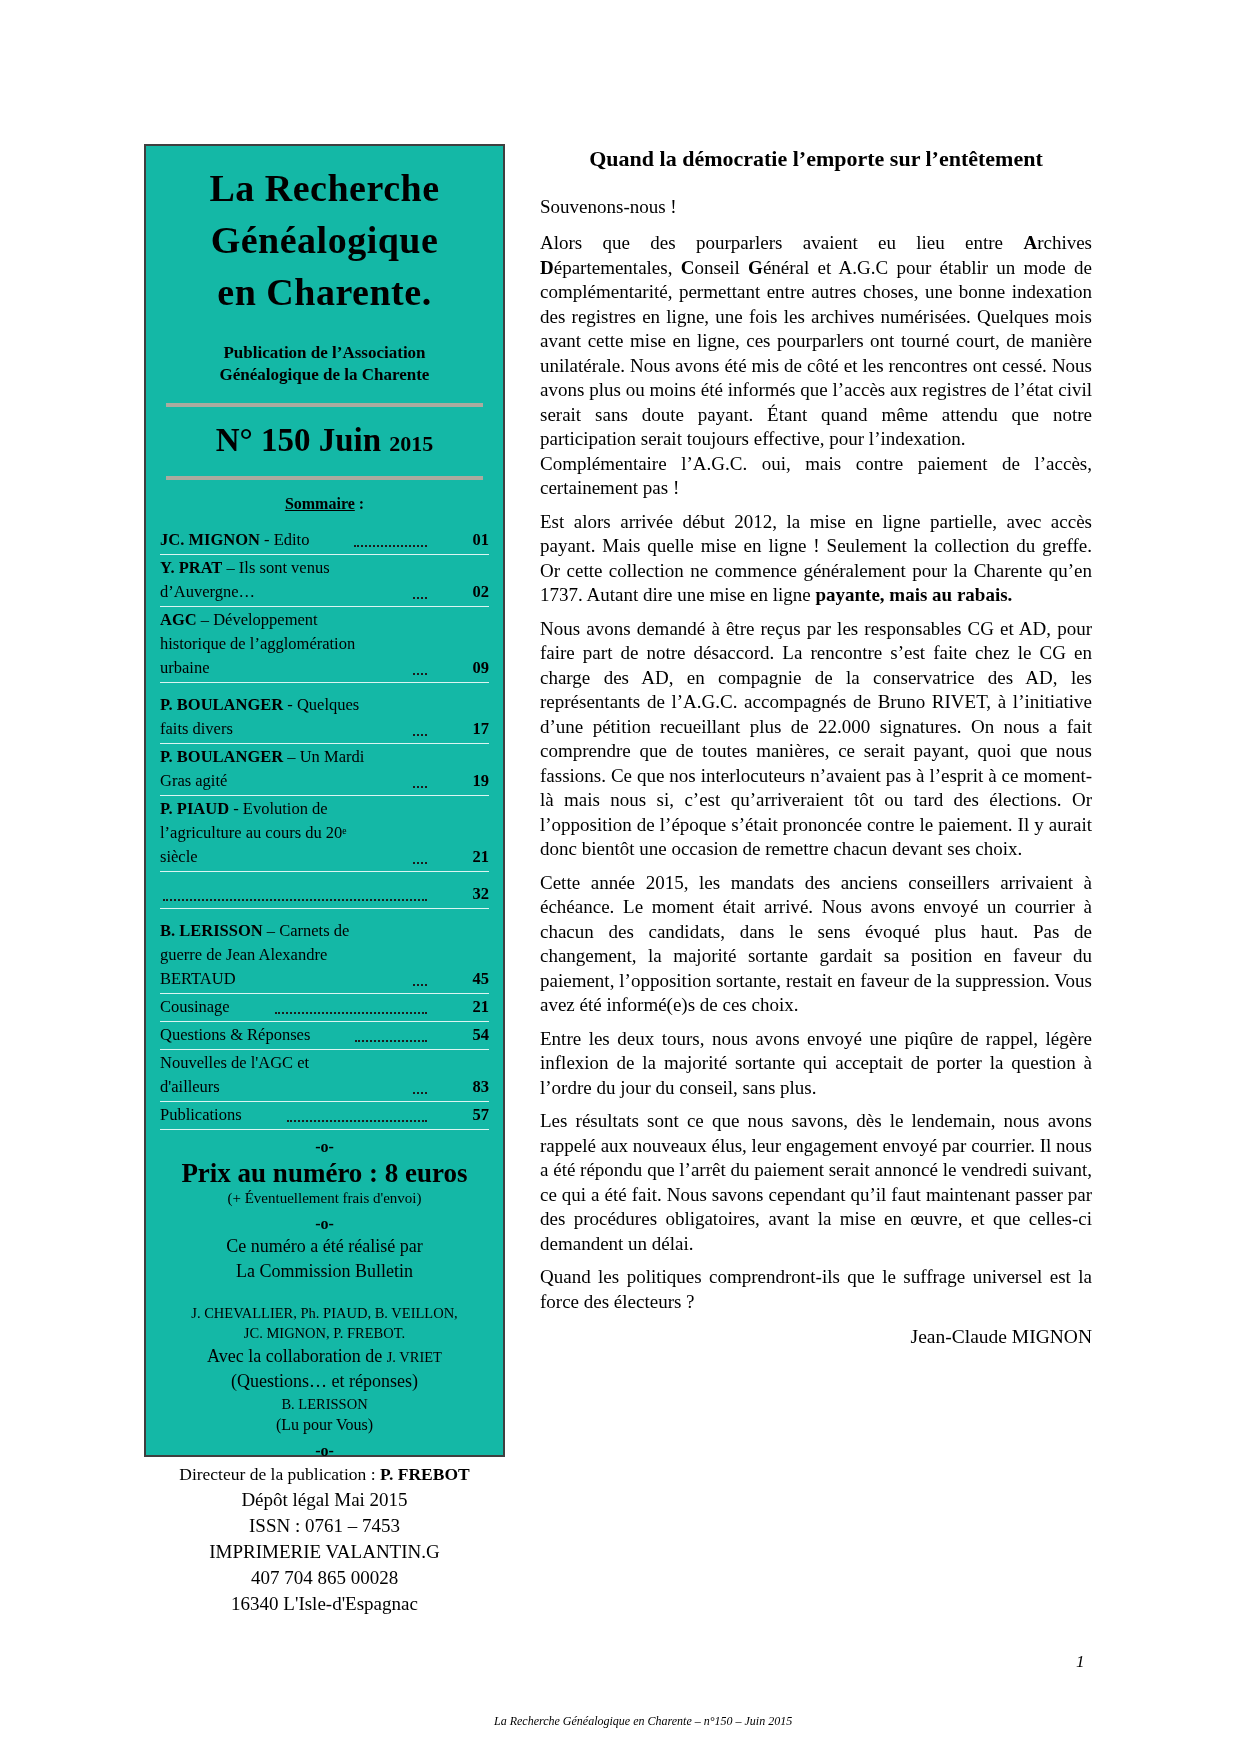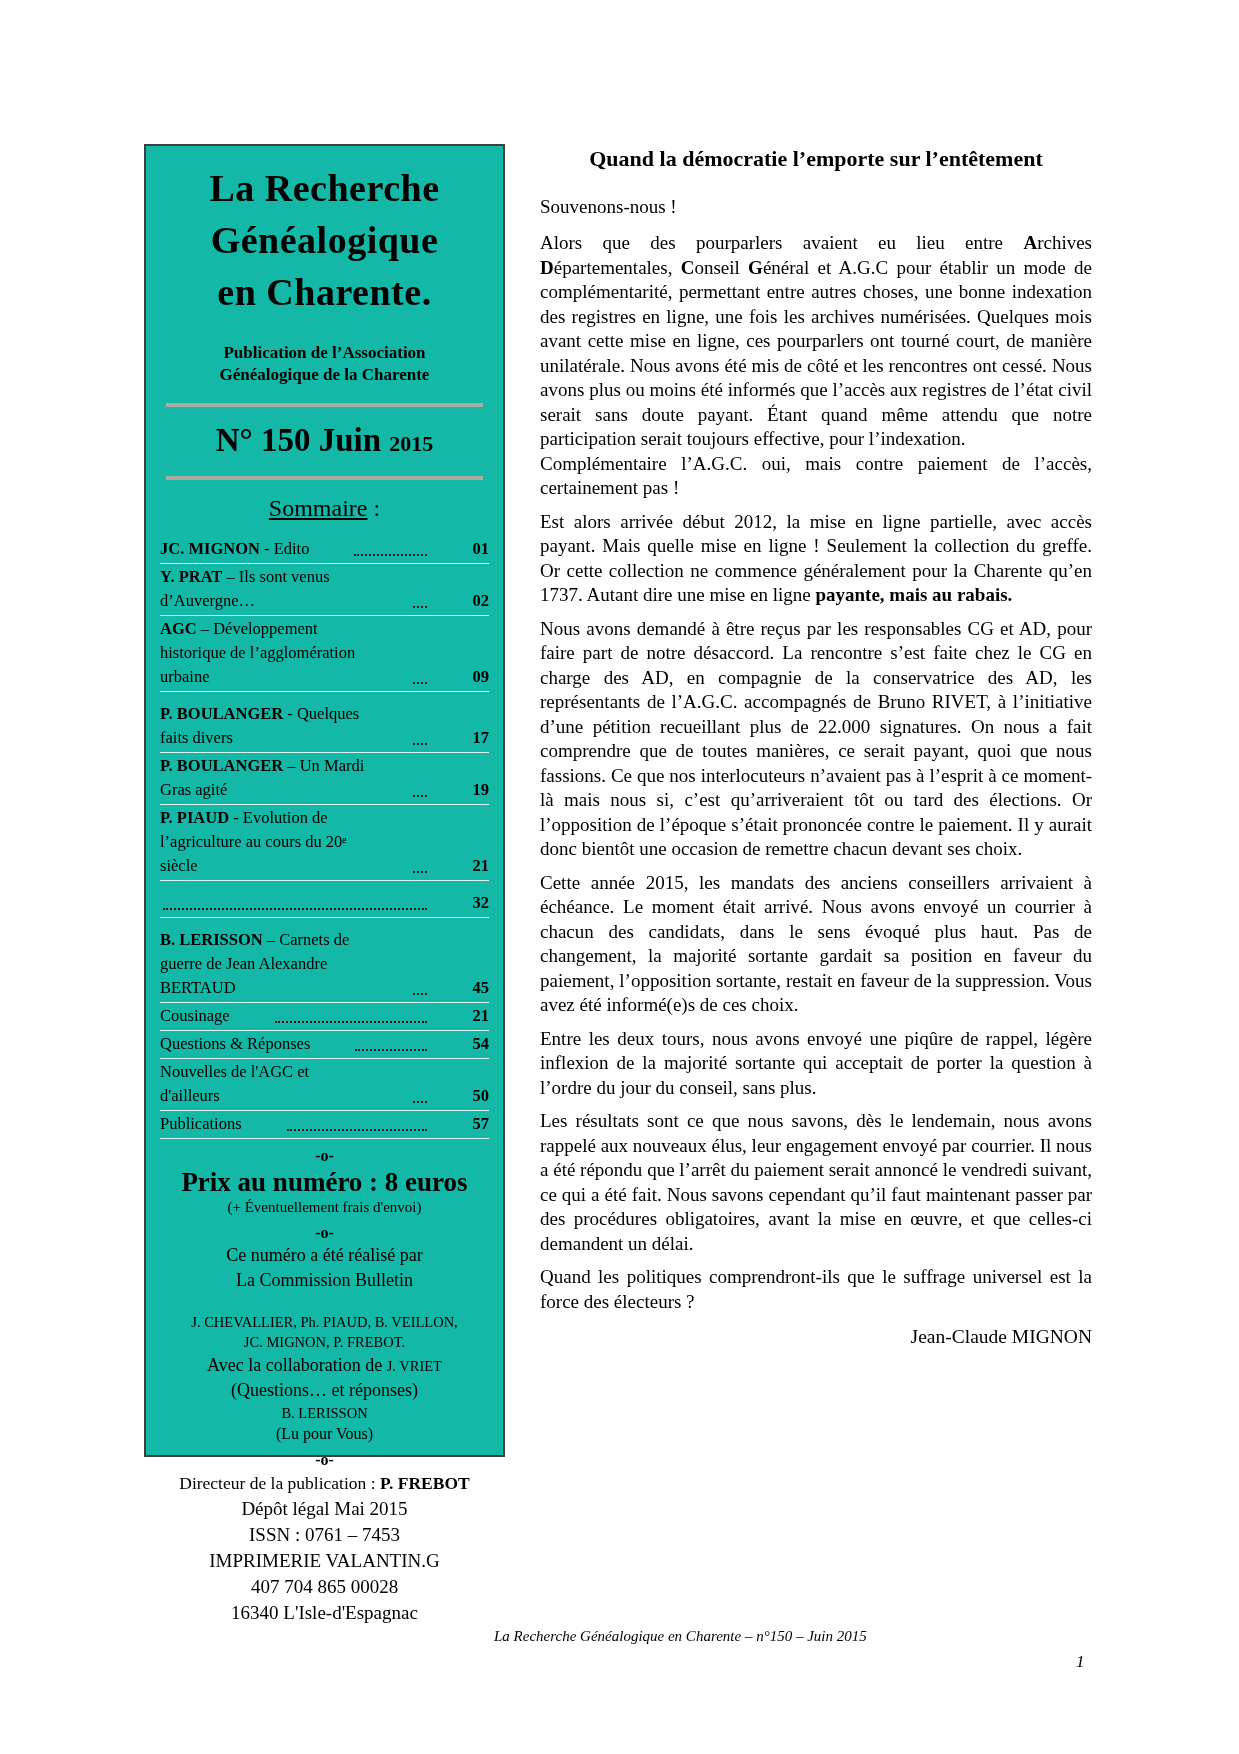--- a/index.html
+++ b/index.html
@@ -14,21 +14,21 @@
   .masthead {
     position:absolute; left:144px; top:144px; width:361px; height:1313px;
     box-sizing:border-box; background:#14b8a6; border:2px solid #3f3f3f;
     text-align:center; padding:16px 12px 0 12px;
   }
   .mast-title { font-size:38px; font-weight:bold; line-height:52px; letter-spacing:0.5px; }
   .mast-sub   { font-size:17px; font-weight:bold; line-height:22px; margin-top:24px; }
   .rule { height:4px; background:#abab9f; border:0; margin:17px 8px 15px 8px; }
   .issue { font-size:33px; font-weight:bold; white-space:nowrap; }
   .issue .yr { font-size:22px; }
-  .sommaire { font-size:24px; font-weight:normal; margin-top:14px; }
+  .sommaire { font-size:16px; font-weight:bold; margin-top:14px; }
   .sommaire .u { text-decoration:underline; }
 
   .toc { text-align:left; font-size:16.5px; margin-top:14px; padding:0 2px; }
   .toc-row {
     display:flex; align-items:flex-end; line-height:24px;
     border-bottom:1px solid rgba(255,255,255,0.85); padding:1px 0 2px 0;gap:42px;
   }
   .toc-row.gap { margin-top:9px; }
   .toc-text b { font-weight:bold; }
   .dots { flex:1 0 14px; border-bottom:2px dotted #1c1c1c; margin:0 4px 5px 3px; }
@@ -53,21 +53,21 @@
   
   .article { position:absolute; left:540px; top:146px; width:552px; }
   .article-title { font-size:22px; font-weight:bold; text-align:center; margin:0 0 24px 0; }
   .intro { font-size:19px; margin:0 0 13px 0; }
   .apara { font-size:19px; line-height:24.5px; text-align:justify; margin:0 0 9px 0; }
   .apara.cont { margin-top:-9px; }
   .apara b { font-weight:bold; }
   .signature { font-size:19.5px; text-align:right; margin-top:12px; }
 
   
-  .footer-text { position:absolute; left:494px; top:1628px; font-size:15px; font-style:italic; }
+  .footer-text { position:absolute; left:494px; top:1714px; font-size:12px; font-style:italic; }
   .footer-page { position:absolute; left:1076px; top:1652px; font-size:17px; font-style:italic; }
 </style>
 </head>
 <body>
 
 <div class="page">
 
   <div class="masthead">
     <div class="mast-title">
       <div>La Recherche</div>
@@ -133,21 +133,21 @@
           <span class="toc-page">21</span>
         </div>
         <div class="toc-row">
           <span class="toc-text">Questions &amp; Réponses </span>
           <span class="dots"></span>
           <span class="toc-page">54</span>
         </div>
         <div class="toc-row">
           <span class="toc-text">Nouvelles de l'AGC et d'ailleurs  </span>
           <span class="dots"></span>
-          <span class="toc-page">50</span>
+          <span class="toc-page">83</span>
         </div>
         <div class="toc-row">
           <span class="toc-text">Publications  </span>
           <span class="dots"></span>
           <span class="toc-page">57</span>
         </div>
       </div>
 
     <div class="sep">-o-</div>
     <div class="price-title">Prix au numéro : 8 euros</div>

